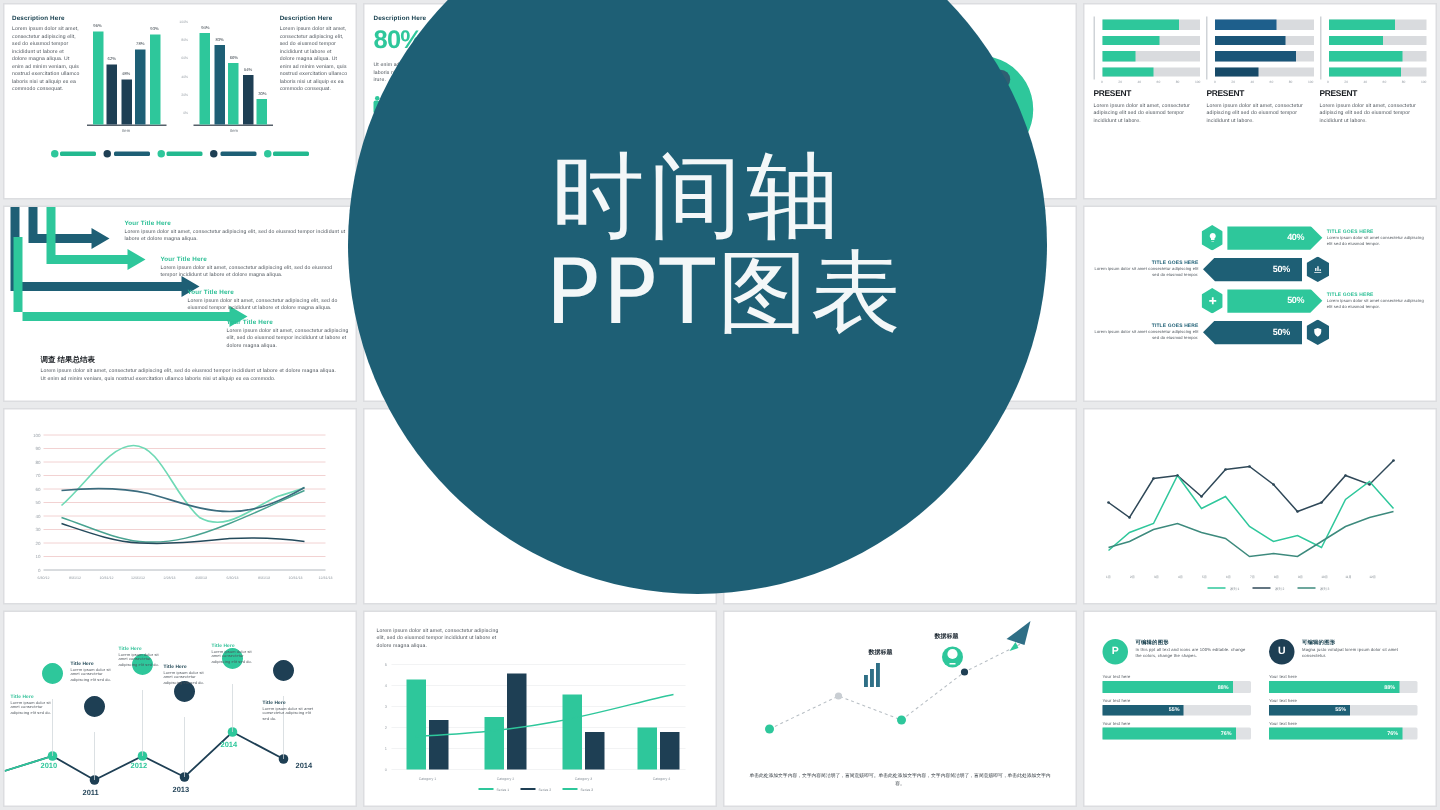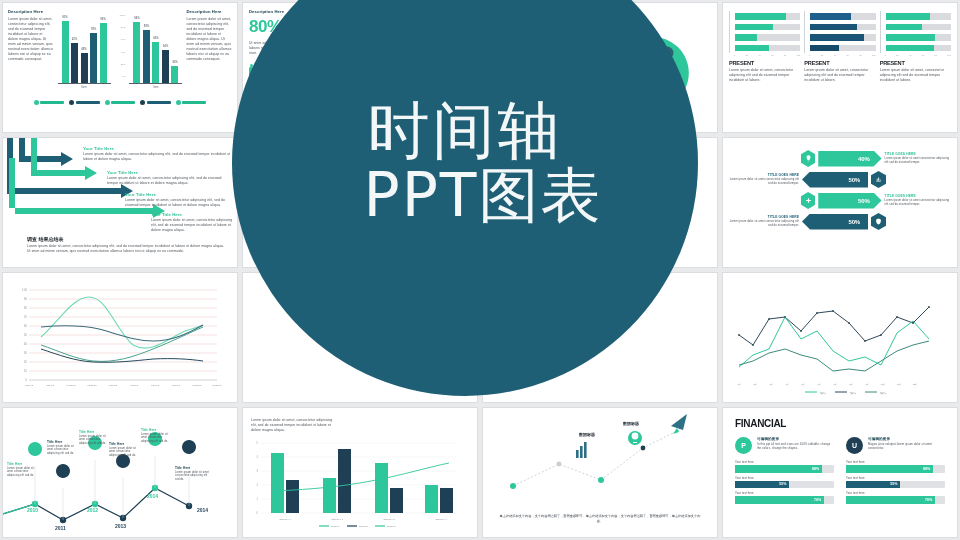--- a/index.html
+++ b/index.html
@@ -756,21 +756,20 @@
           <path d="M194 20 L190 26 L196 24 Z" fill="#2ec79b"></path>
         </g>
         <text x="96" y="28" fill="#1b2630" font-size="4" font-weight="bold" font-family="DejaVu Sans">数据标题</text>
         <text x="140" y="17" fill="#1b2630" font-size="4" font-weight="bold" font-family="DejaVu Sans">数据标题</text>
       </svg>
       <div style="padding:2px 14px;font-size:3.2px;color:#2b333a;line-height:1.5;text-align:center;">单击此处添加文字内容，文字内容简洁明了，言简意赅即可。单击此处添加文字内容，文字内容简洁明了，言简意赅即可，单击此处添加文字内容。</div>
     </div>
 
     <div class="slide">
       <div style="padding:10px 12px;box-sizing:border-box;">
-        <div class="fin-title">FINANCIAL</div>
         <div style="display:flex;gap:12px;margin-top:8px;">
 
           <div style="flex:1;">
             <div style="display:flex;gap:5px;align-items:flex-start;">
               <div class="avat" style="background:#2ec79b;">P</div>
               <div style="flex:1;">
                 <div class="tt h" style="font-size:3.6px;">可编辑的图形</div>
                 <div class="tt" style="font-size:2.8px;">In this ppt all text and icons are 100% editable. change the colors, change the shapes.</div>
               </div>
             </div>

